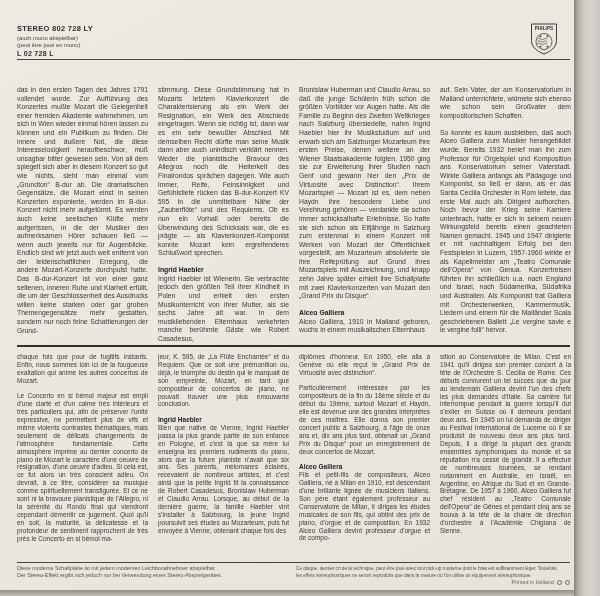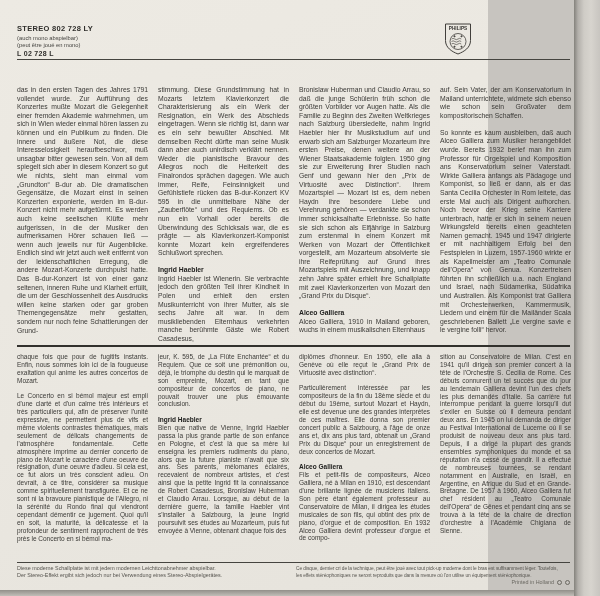--- a/index.html
+++ b/index.html
@@ -1,19 +1,19 @@
 <!DOCTYPE html>
 <html><head>
 <meta charset="utf-8">
 <style>
   * { margin:0; padding:0; box-sizing:border-box; }
   html,body { width:600px; height:596px; overflow:hidden; }
   body { background:#c7c4bf; font-family:"Liberation Sans", sans-serif; position:relative; }
 
-  .paper { position:absolute; left:0; top:0; width:488px; height:590px;
+  .paper { position:absolute; left:0; top:0; width:574px; height:590px;
            background:linear-gradient(155deg,#edeae3 0%, #eae7e0 55%, #e6e3dc 100%); }
   .edge-right { position:absolute; left:574px; top:0; width:26px; height:596px;
            background:linear-gradient(90deg,#84827c 0px,#b2afaa 4px,#cfccc6 10px,#d7d4ce 17px,#c8c5c0 26px); }
   .edge-bottom { position:absolute; left:0; top:590px; width:574px; height:6px;
            background:linear-gradient(180deg,#928f89,#c1beb8); }
 
   .masthead { position:absolute; left:17px; top:24px; right:16px; height:34px; }
   .cat-stereo { font-size:7.5px; font-weight:bold; color:#2f2e2b; letter-spacing:.3px; }
   .cat-note { font-size:5.8px; color:#454440; margin-top:1.5px; }
   .cat-mono { font-size:7px; font-weight:bold; color:#2f2e2b; margin-top:2px; letter-spacing:.3px; }

